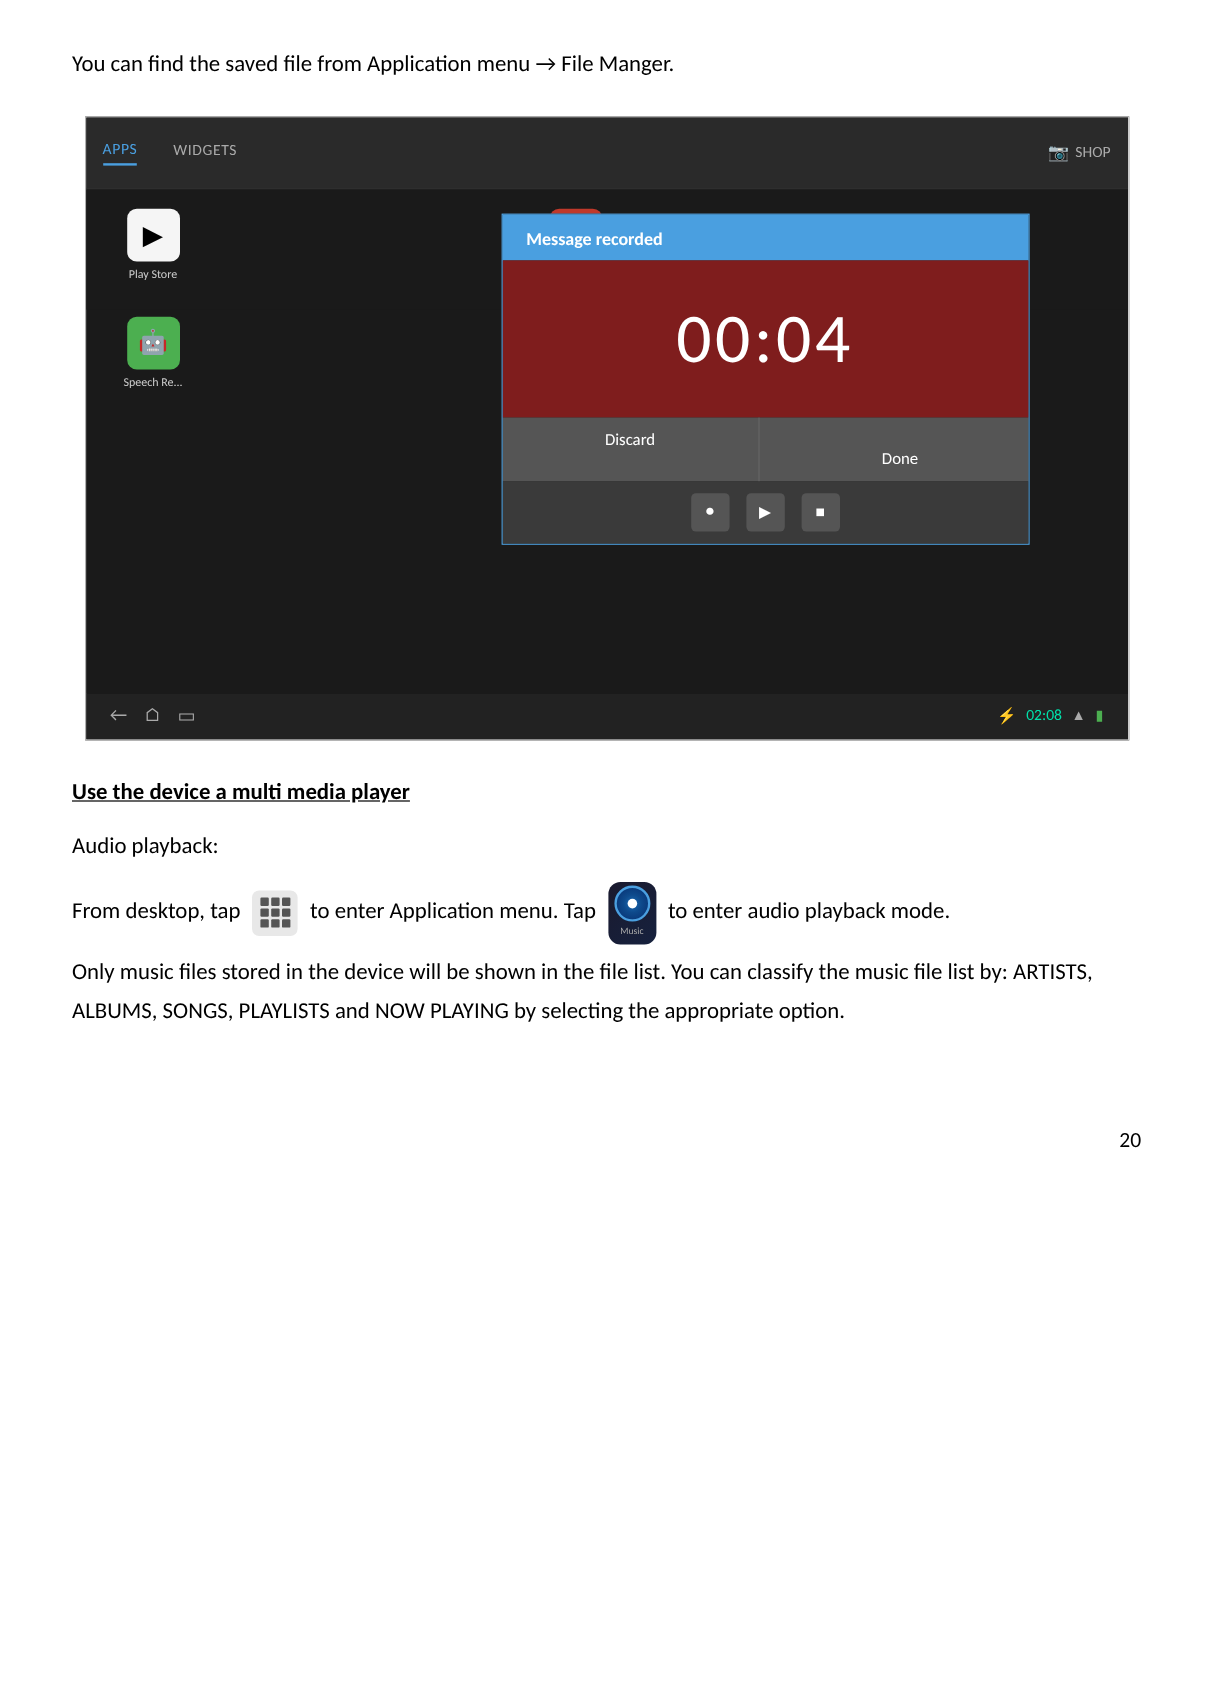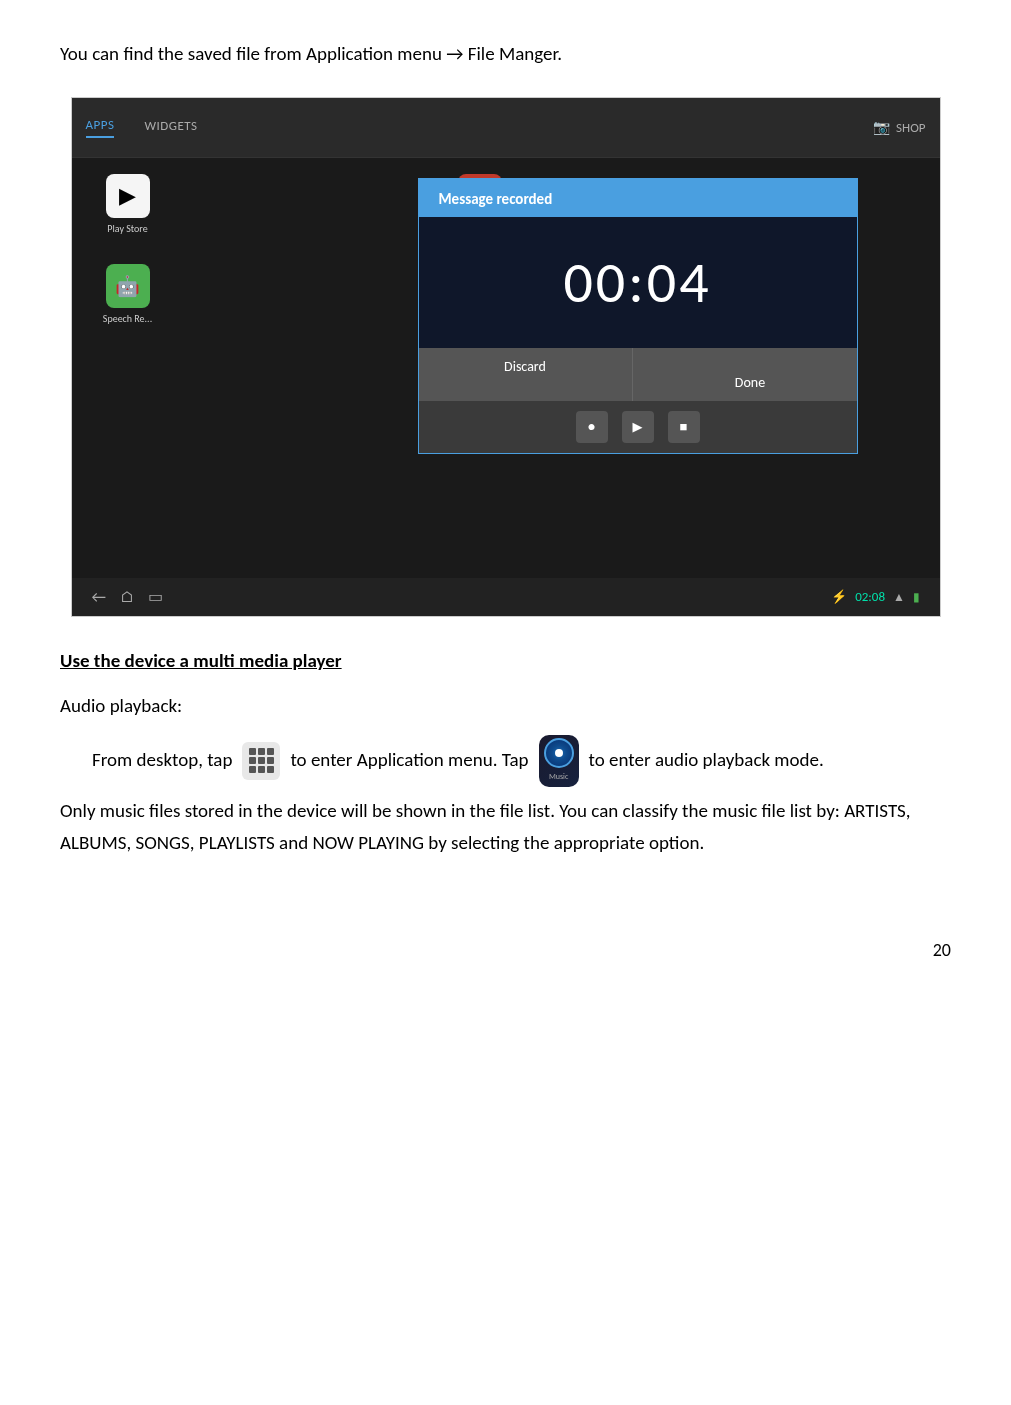--- a/index.html
+++ b/index.html
@@ -97,21 +97,21 @@
       padding: 8px 20px;
     }
 
     .dialog-title-text {
       color: #ffffff;
       font-size: 15px;
       font-weight: bold;
     }
 
     .dialog-timer-area {
-      background: #0f172a;
+      background: #7f1d1d;
       display: flex;
       justify-content: center;
       padding: 30px 20px;
     }
 
     .dialog-timer {
       color: #ffffff;
       font-size: 58px;
       font-weight: 300;
       letter-spacing: 3px;
@@ -203,21 +203,20 @@
 
     
     .inline-paragraph {
       font-size: 19px;
       line-height: 1.7;
       margin-bottom: 8px;
       display: flex;
       flex-wrap: wrap;
       align-items: center;
       gap: 6px;
-      margin-left: 32px;
     }
 
     .inline-icon {
       display: inline-flex;
       align-items: center;
       justify-content: center;
       width: 40px;
       height: 52px;
       border-radius: 10px;
       background: linear-gradient(135deg, #1a1a2e, #16213e);

